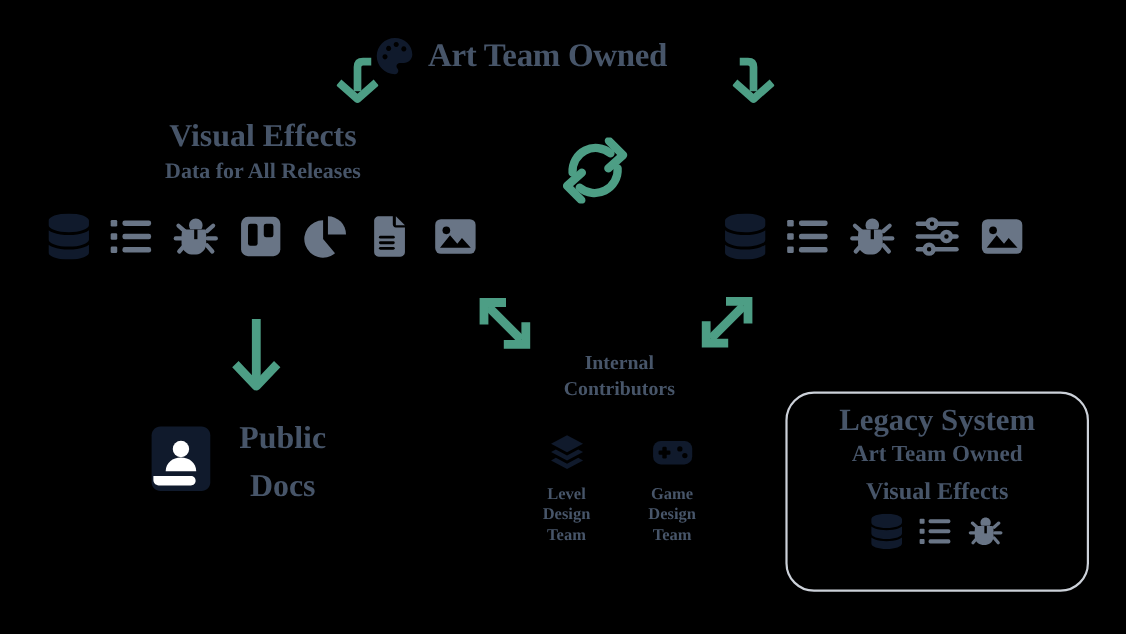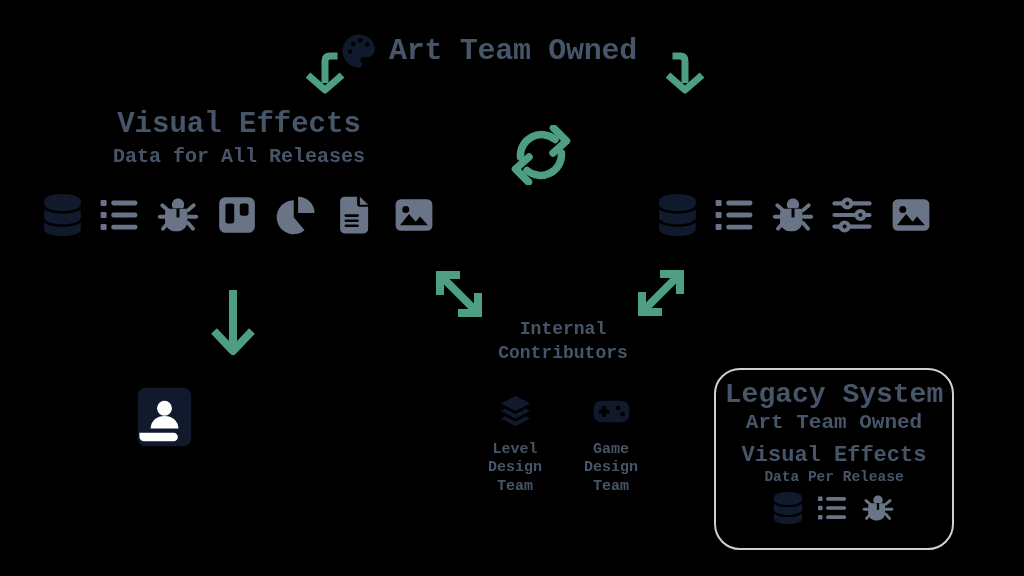--- a/index.html
+++ b/index.html
@@ -3,21 +3,21 @@
 <meta charset="utf-8">
 <style>
   :root{
     --bg:#000000; --green:#4d9e85; --text:#475569; --icon:#697586;
     --navy:#101a2c; --border:#ccd1d9;
   }
   html,body{margin:0;padding:0;background:#000;}
   .canvas{
     position:relative;width:1024px;height:576px;overflow:hidden;
     background:var(--bg);
-    font-family:Liberation Mono, monospace;
+    font-family:Liberation Serif, serif;
     font-weight:bold;
     border-radius:32px;
   }
   .title{color:var(--text);text-align:center;white-space:pre-line;}
   .green{color:var(--green);}
   .navy{color:var(--navy);}
   .slate{color:var(--icon);}
   .abs{position:absolute;}
   svg{display:block;}
   .ic{display:flex;align-items:center;}
@@ -48,22 +48,22 @@
   
   #diag-left{left:431px;top:266px;}
   #diag-right{left:633px;top:265px;}
   #ic-title{left:440px;top:318px;width:246px;font-size:18px;line-height:1.33;}
   #ic-teams{left:440px;top:394px;width:246px;display:flex;justify-content:center;gap:16px;}
   .team{width:80px;display:flex;flex-direction:column;align-items:center;}
   .team .t-icon{height:34px;display:flex;align-items:center;}
   .team .t-label{margin-top:13px;font-size:15px;line-height:1.22;text-align:center;color:var(--text);white-space:pre-line;}
 
   
-  #legacy{left:714px;top:356px;width:240px;height:182px;border:2px solid var(--border);
-          border-radius:26px;box-sizing:border-box;text-align:center;margin-top:12px;}
+  #legacy{left:714px;top:356px;width:276px;height:182px;border:2px solid var(--border);
+          border-radius:26px;box-sizing:border-box;text-align:center;}
   #legacy .lg-title{margin-top:9px;font-size:28px;}
   #legacy .lg-owner{font-size:21px;margin-top:1px;}
   #legacy .lg-section{font-size:22px;margin-top:9px;}
   #legacy .lg-sub{font-size:14.5px;margin-top:1px;}
   #legacy .lg-icons{margin-top:7px;display:flex;justify-content:center;align-items:center;gap:14px;}
 </style>
 </head>
 <body>
 
 <div class="canvas">
@@ -225,20 +225,22 @@
   </svg>
 
   <span class="abs ic navy" id="docs-icon">
       <svg width="59" height="64" viewBox="0 0 22 24" xmlns="http://www.w3.org/2000/svg">
         <path fill="currentColor" d="M4 1h14c1.66 0 3 1.34 3 3v16c0 1.66-1.34 3-3 3H4c-1.66 0-3-1.34-3-3V4c0-1.66 1.34-3 3-3z"></path>
         <circle cx="11" cy="8.7" r="2.8" fill="#ffffff"></circle>
         <path d="M5.8 16.3c0-2.9 2.4-4.7 5.2-4.7s5.2 1.8 5.2 4.7z" fill="#ffffff"></path>
         <path d="M1.6 17.9h12.8c.9 0 1.6.7 1.6 1.6s-.7 1.6-1.6 1.6H3.4c-1 0-1.8-.8-1.8-1.8z" fill="#ffffff"></path>
       </svg>
     </span>
+  <div class="abs title" id="docs-title">Public
+Docs</div>
 
   <svg class="abs green" id="diag-left" width="56" height="56" viewBox="0 0 56 56">
     <path d="M13 13 L43 43" fill="none" stroke="currentColor" stroke-width="8"></path>
     <path d="M29 9 H9 V29" fill="none" stroke="currentColor" stroke-width="8"></path>
     <path d="M27 47 H47 V27" fill="none" stroke="currentColor" stroke-width="8"></path>
   </svg>
   <svg class="abs green" id="diag-right" width="56" height="56" viewBox="0 0 56 56">
     <path d="M43 13 L13 43" fill="none" stroke="currentColor" stroke-width="8"></path>
     <path d="M27 9 H47 V29" fill="none" stroke="currentColor" stroke-width="8"></path>
     <path d="M29 47 H9 V27" fill="none" stroke="currentColor" stroke-width="8"></path>
@@ -276,21 +278,20 @@
       <div class="t-label">Game
 Design
 Team</div>
     </div>
   </div>
 
   <div class="abs" id="legacy">
     <div class="title lg-title">Legacy System</div>
     <div class="title lg-owner">Art Team Owned</div>
     <div class="title lg-section">Visual Effects</div>
-    <div class="title lg-sub">Data Per Release</div>
     <div class="lg-icons">
         <span class="ic navy">
           <svg width="28" height="32" viewBox="0 0 448 512" xmlns="http://www.w3.org/2000/svg">
             <path fill="currentColor" d="M448 80v48c0 44.2-100.3 80-224 80S0 172.2 0 128V80C0 35.8 100.3 0 224 0S448 35.8 448 80zM393.2 214.7c20.8-7.4 39.9-16.9 54.8-28.6V288c0 44.2-100.3 80-224 80S0 332.2 0 288V186.1c14.9 11.8 34 21.2 54.8 28.6C99.7 230.7 159.5 240 224 240s124.3-9.3 169.2-25.3zM0 346.1c14.9 11.8 34 21.2 54.8 28.6C99.7 390.7 159.5 400 224 400s124.3-9.3 169.2-25.3c20.8-7.4 39.9-16.9 54.8-28.6V432c0 44.2-100.3 80-224 80S0 476.2 0 432V346.1z"></path>
           </svg>
         </span>
         <span class="ic slate">
           <svg width="32" height="32" viewBox="0 0 24 24" xmlns="http://www.w3.org/2000/svg">
             <g fill="currentColor">
               <rect x="1.5" y="3.4" width="3.4" height="3.4" rx="0.7"></rect>

